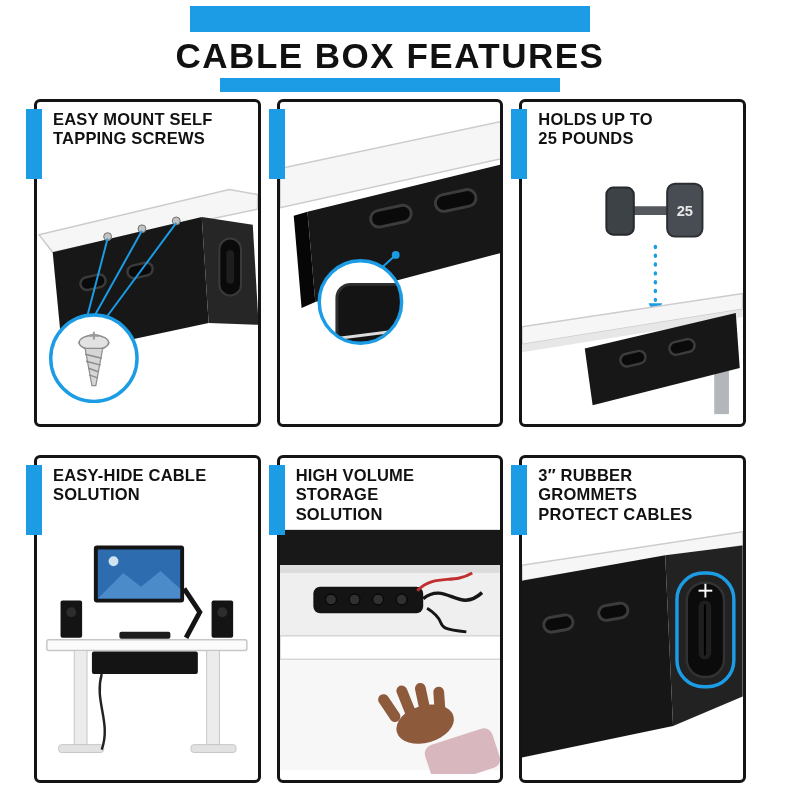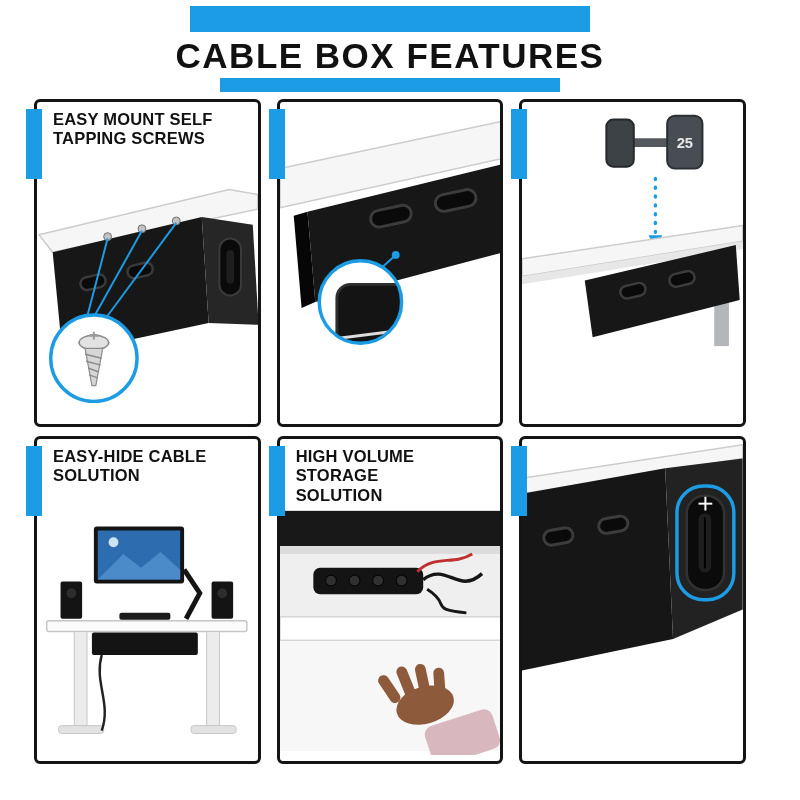--- a/index.html
+++ b/index.html
@@ -4,21 +4,21 @@
 <style>
   html,body{margin:0;padding:0;background:#ffffff;}
   body{width:800px;height:800px;font-family:"Liberation Sans",sans-serif;color:#111;}
   .page{position:relative;width:780px;height:800px;overflow:hidden;background:#fff;}
 
   .top-bar{width:400px;height:26px;background:var(--accent,#1b9ce5);margin:6px auto 0;}
   .page-title{text-align:center;font-size:35px;font-weight:bold;letter-spacing:1.5px;
     margin:5px 0 0;line-height:38px;color:#111;}
   .title-underline{width:340px;height:14px;background:var(--accent,#1b9ce5);margin:3px auto 0;}
 
-  .grid{display:grid;grid-template-columns:repeat(3,1fr);gap:9px 16px;padding:7px 34px 0;}
+  .grid{display:grid;grid-template-columns:repeat(3,1fr);gap:28px 16px;padding:7px 34px 0;}
   .panel{position:relative;border:3px solid #141414;border-radius:6px;height:328px;
     background:#fff;box-sizing:border-box;}
   .tab{position:absolute;left:-11px;top:7px;width:16px;height:70px;background:var(--accent,#1b9ce5);}
   .panel-title{margin:8px 6px 0 16px;font-size:16.5px;font-weight:bold;line-height:1.17;
     letter-spacing:.2px;white-space:pre-line;min-height:60px;color:#111;text-transform:uppercase;}
   .illus{display:block;width:100%;height:248px;}
 </style>
 </head>
 <body>
 
@@ -86,20 +86,22 @@
         <g clip-path="url(#p2clip)">
           <rect x="58" y="182" width="72" height="72" rx="14" fill="#141414" stroke="#2f2f2f" stroke-width="3"></rect>
           <line x1="36" y1="240" x2="130" y2="228" stroke="#dddddd" stroke-width="3"></line>
         </g>
         <circle cx="82" cy="200" r="42" fill="none" stroke="#1b9ce5" stroke-width="3.5"></circle>
       </svg>
     </div>
 
     <div class="panel">
       <div class="tab"></div>
+      <div class="panel-title">HOLDS UP TO
+25 POUNDS</div>
       <svg class="illus" viewBox="0 0 225 245">
         <g>
           <rect x="110" y="33" width="42" height="9" rx="4" fill="#55595e"></rect>
           <rect x="86" y="14" width="28" height="48" rx="7" fill="#3d4247" stroke="#26292d" stroke-width="2"></rect>
           <rect x="148" y="10" width="36" height="54" rx="8" fill="#474d53" stroke="#2b2f33" stroke-width="2"></rect>
           <text x="166" y="43" text-anchor="middle" font-size="15" font-weight="bold" fill="#e8e8e8">25</text>
         </g>
         <line x1="136" y1="74" x2="136" y2="134" stroke="#1b9ce5" stroke-width="3.5" stroke-dasharray="1 8" stroke-linecap="round"></line>
         <polygon points="129,132 143,132 136,146" fill="#1b9ce5"></polygon>
         <rect x="196" y="150" width="15" height="95" fill="#b3b7bb"></rect>
@@ -169,20 +171,23 @@
           <rect x="140" y="156" width="11" height="34" rx="5.5" transform="rotate(-12 145 173)"></rect>
           <rect x="157" y="160" width="11" height="30" rx="5.5" transform="rotate(-4 162 175)"></rect>
           <ellipse cx="148" cy="198" rx="30" ry="19" transform="rotate(-16 148 198)"></ellipse>
         </g>
         <rect x="150" y="210" width="72" height="42" rx="9" fill="#d8b7be" transform="rotate(-18 186 231)"></rect>
       </svg>
     </div>
 
     <div class="panel">
       <div class="tab"></div>
+      <div class="panel-title">3″ RUBBER
+GROMMETS
+PROTECT CABLES</div>
       <svg class="illus" viewBox="0 0 225 245">
         <polygon points="0,36 225,2 225,16 0,52" fill="#f6f6f6" stroke="#cccccc" stroke-width="1.5"></polygon>
         <polygon points="0,52 146,26 154,200 0,232" fill="#161616"></polygon>
         <polygon points="146,26 225,16 225,170 154,200" fill="#222222"></polygon>
         <rect x="22" y="88" width="30" height="15" rx="7.5" fill="#0a0a0a" stroke="#3c3c3c" stroke-width="3" transform="rotate(-10 37 95)"></rect>
         <rect x="78" y="76" width="30" height="15" rx="7.5" fill="#0a0a0a" stroke="#3c3c3c" stroke-width="3" transform="rotate(-10 93 83)"></rect>
         <g>
           <rect x="168" y="54" width="38" height="96" rx="18" fill="#0b0b0b" stroke="#323232" stroke-width="2.5"></rect>
           <rect x="180" y="72" width="13" height="60" rx="6.5" fill="#1f1f1f"></rect>
           <line x1="186.5" y1="76" x2="186.5" y2="128" stroke="#000000" stroke-width="2"></line>

